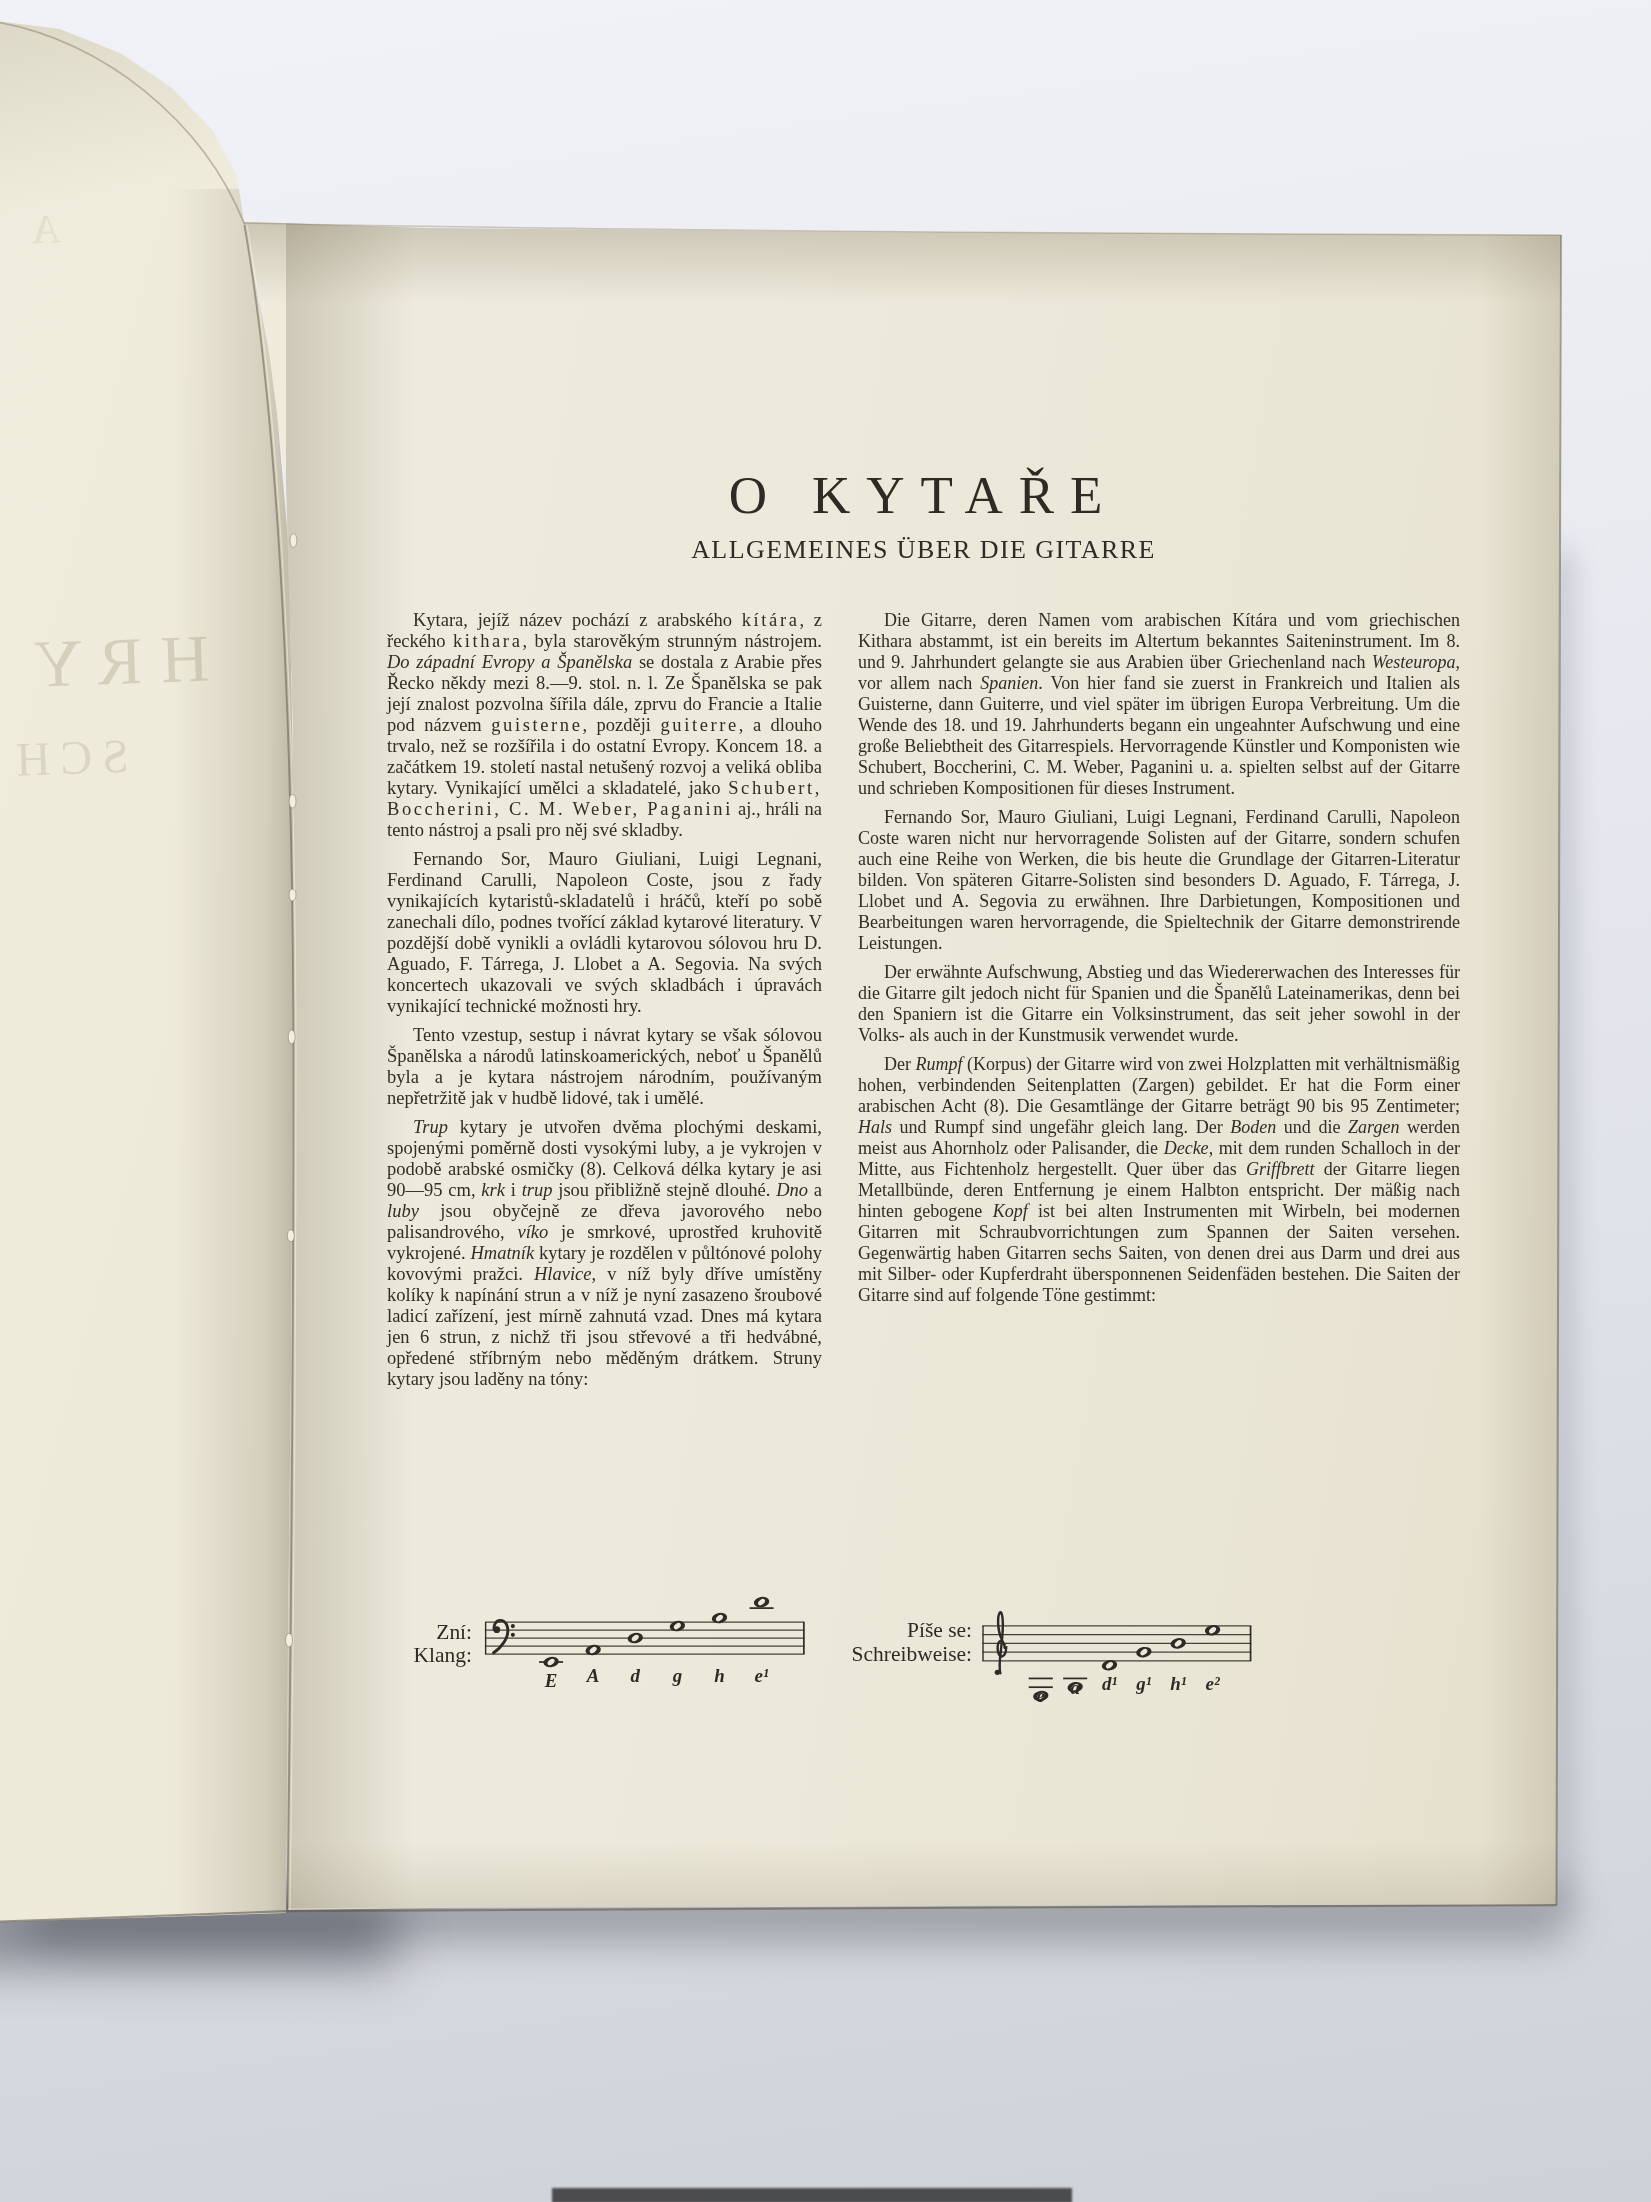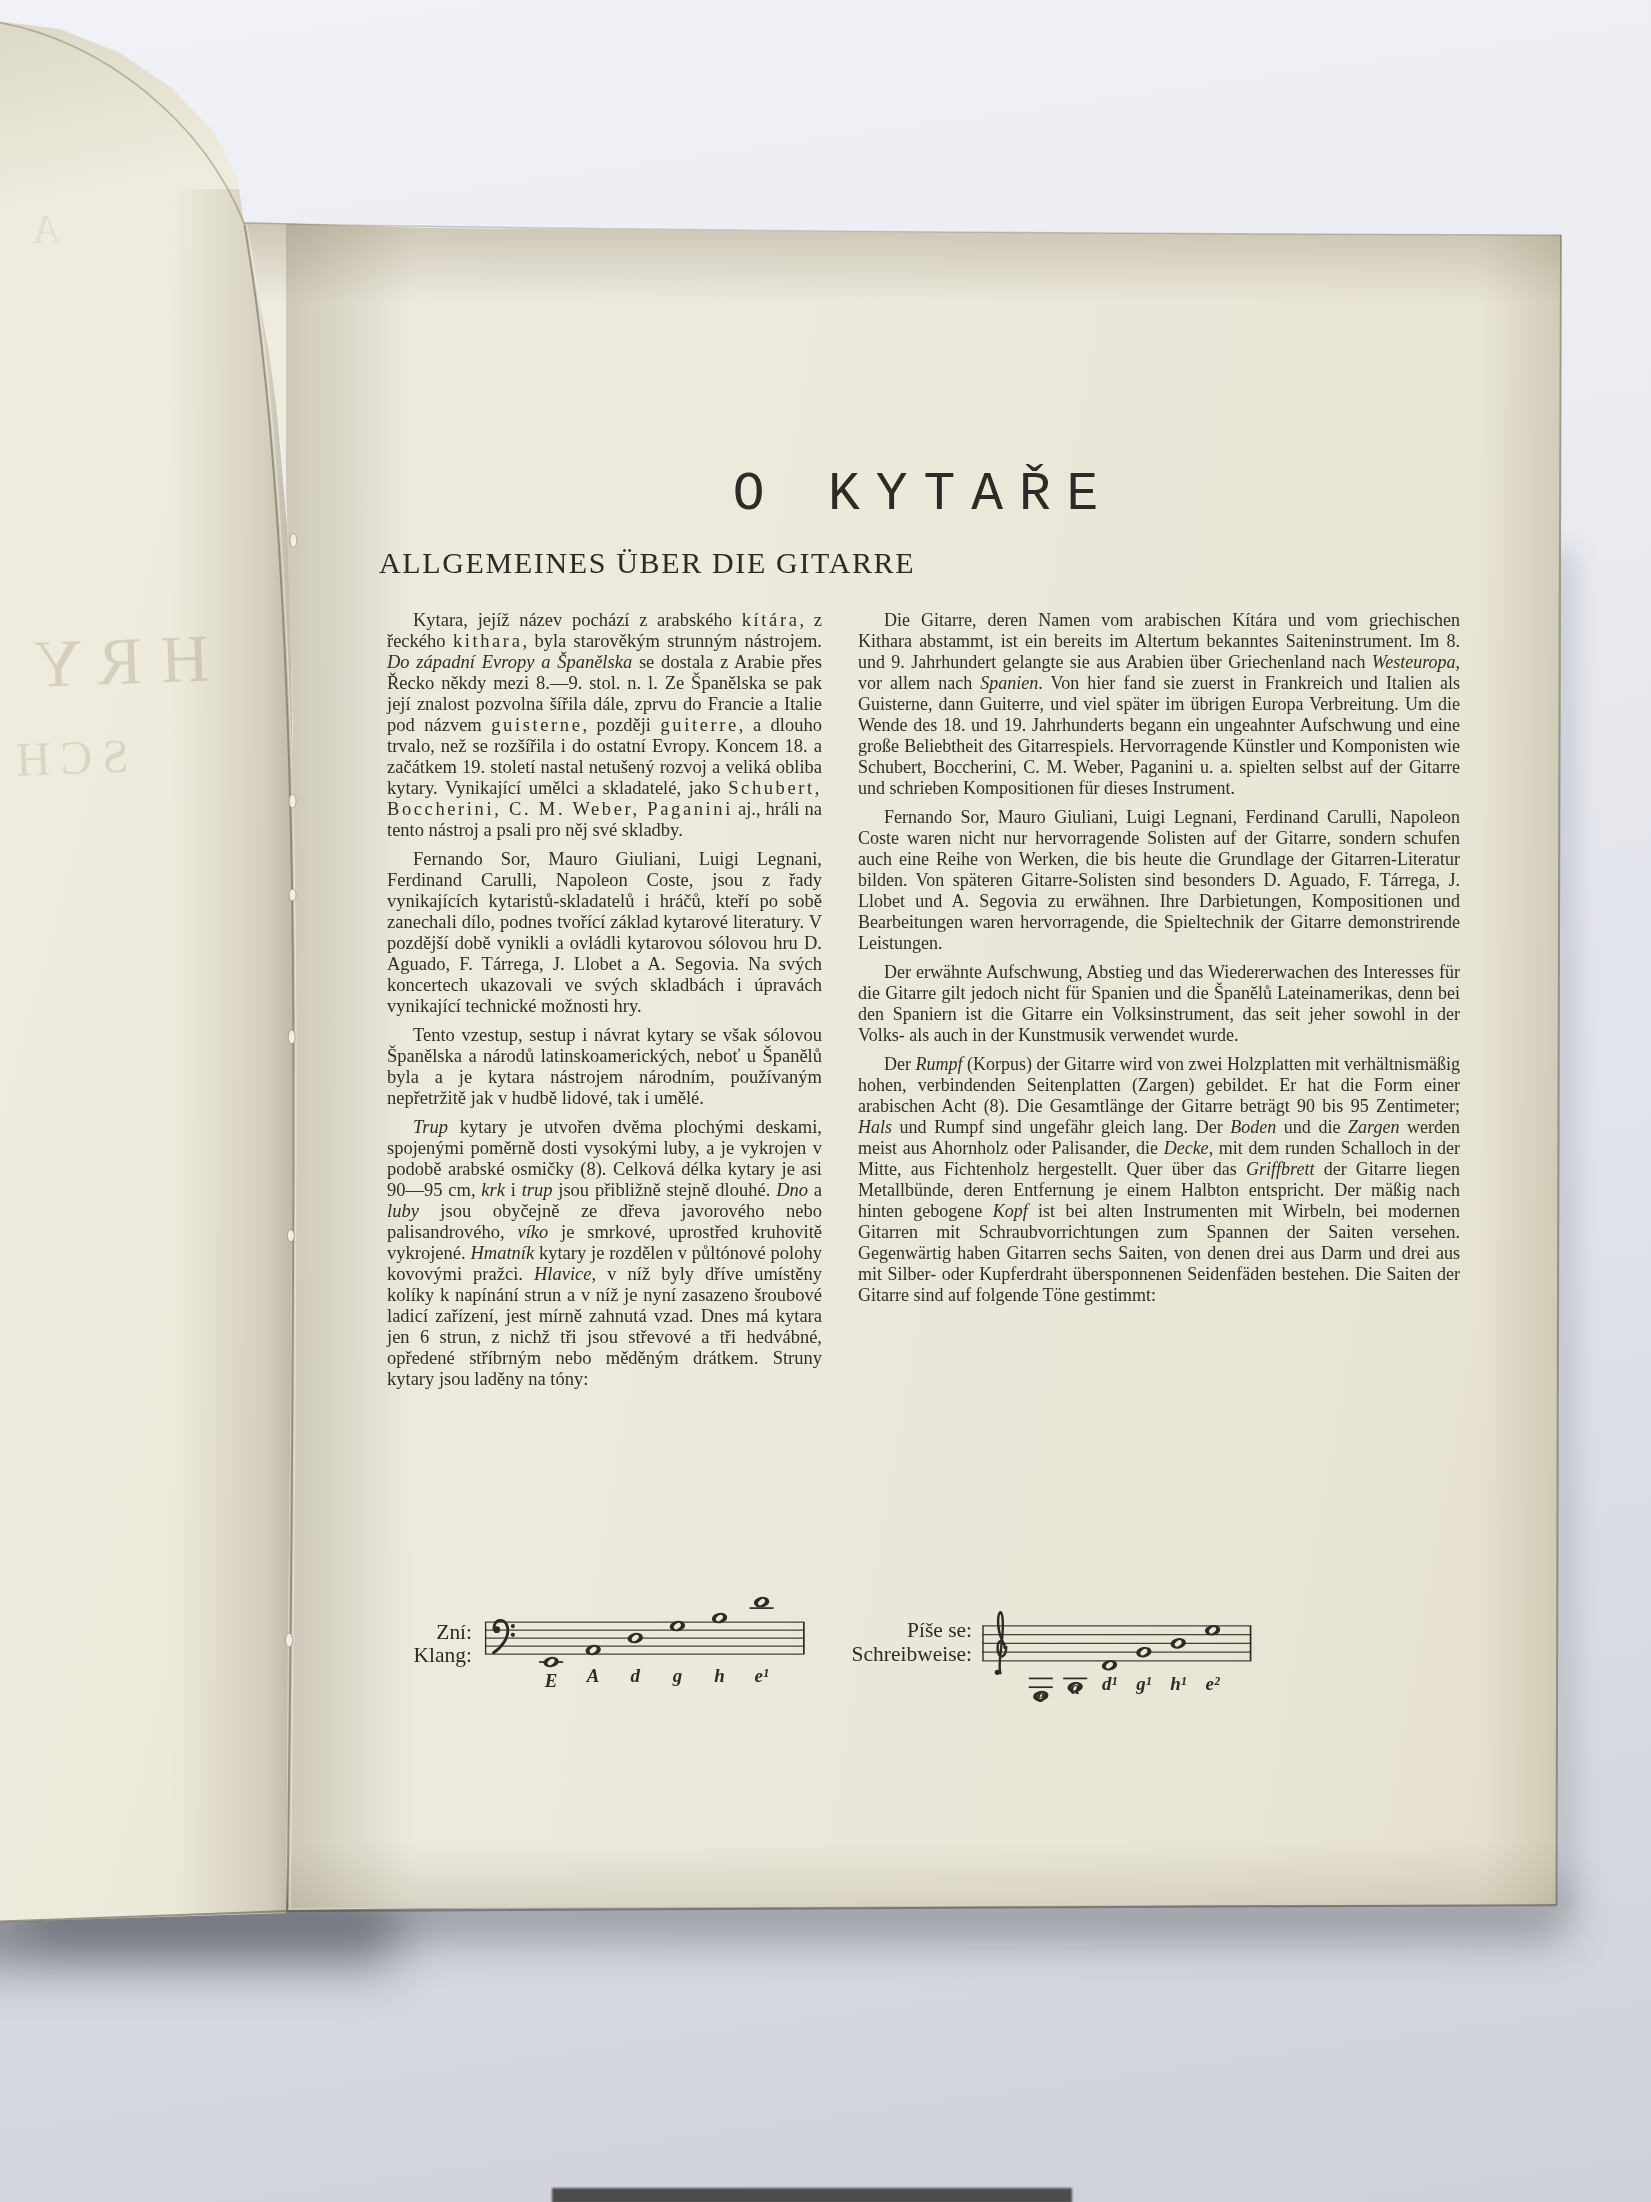--- a/index.html
+++ b/index.html
@@ -41,23 +41,23 @@
     background:linear-gradient(to bottom, rgba(122,110,85,.30), rgba(122,110,85,0)); }
   .rp-gutter-shade { left:286px; top:222px; width:129px; height:1688px;
     background:linear-gradient(to right, rgba(110,100,75,.26), rgba(110,100,75,0)); }
   .rp-right-shade { left:1480px; top:235px; width:79px; height:1670px;
     background:linear-gradient(to right, rgba(122,110,85,0), rgba(122,110,85,.20)); }
   .rp-bottom-shade { left:288px; top:1841px; width:1269px; height:67px;
     background:linear-gradient(to bottom, rgba(110,100,75,0), rgba(110,100,75,.16)); }
 
   
   .title { left:379px; top:468px; width:1089px; text-align:center;
-    font-size:53px; line-height:55px; letter-spacing:.30em; color:#2e2b26; white-space:nowrap;font-family:Liberation Mono, monospace; }
-  .subtitle { left:379px; top:548px; width:1089px; 
-    font-size:30px; line-height:29px; letter-spacing:.055em; color:#2e2b26; white-space:nowrap; }
+    font-size:53px; line-height:55px; letter-spacing:.30em; color:#2e2b26; white-space:nowrap; }
+  .subtitle { left:379px; top:535px; width:1089px; text-align:center;
+    font-size:26px; line-height:29px; letter-spacing:.055em; color:#2e2b26; white-space:nowrap; }
   .col { top:602px; text-align:justify; color:#312d27; }
   .col p { margin:8px; text-indent:26px; }
   .col p.gap { margin-top:21.5px; }
   .col-cz { left:379px; width:451px; font-size:18.5px; line-height:21px; }
   .col-de { left:850px; width:618px; font-size:18px; line-height:21px; }
   .sp { letter-spacing:2.6px; }
   .music-svg { left:0; top:1575px; }
 </style>
 </head>
 <body>

